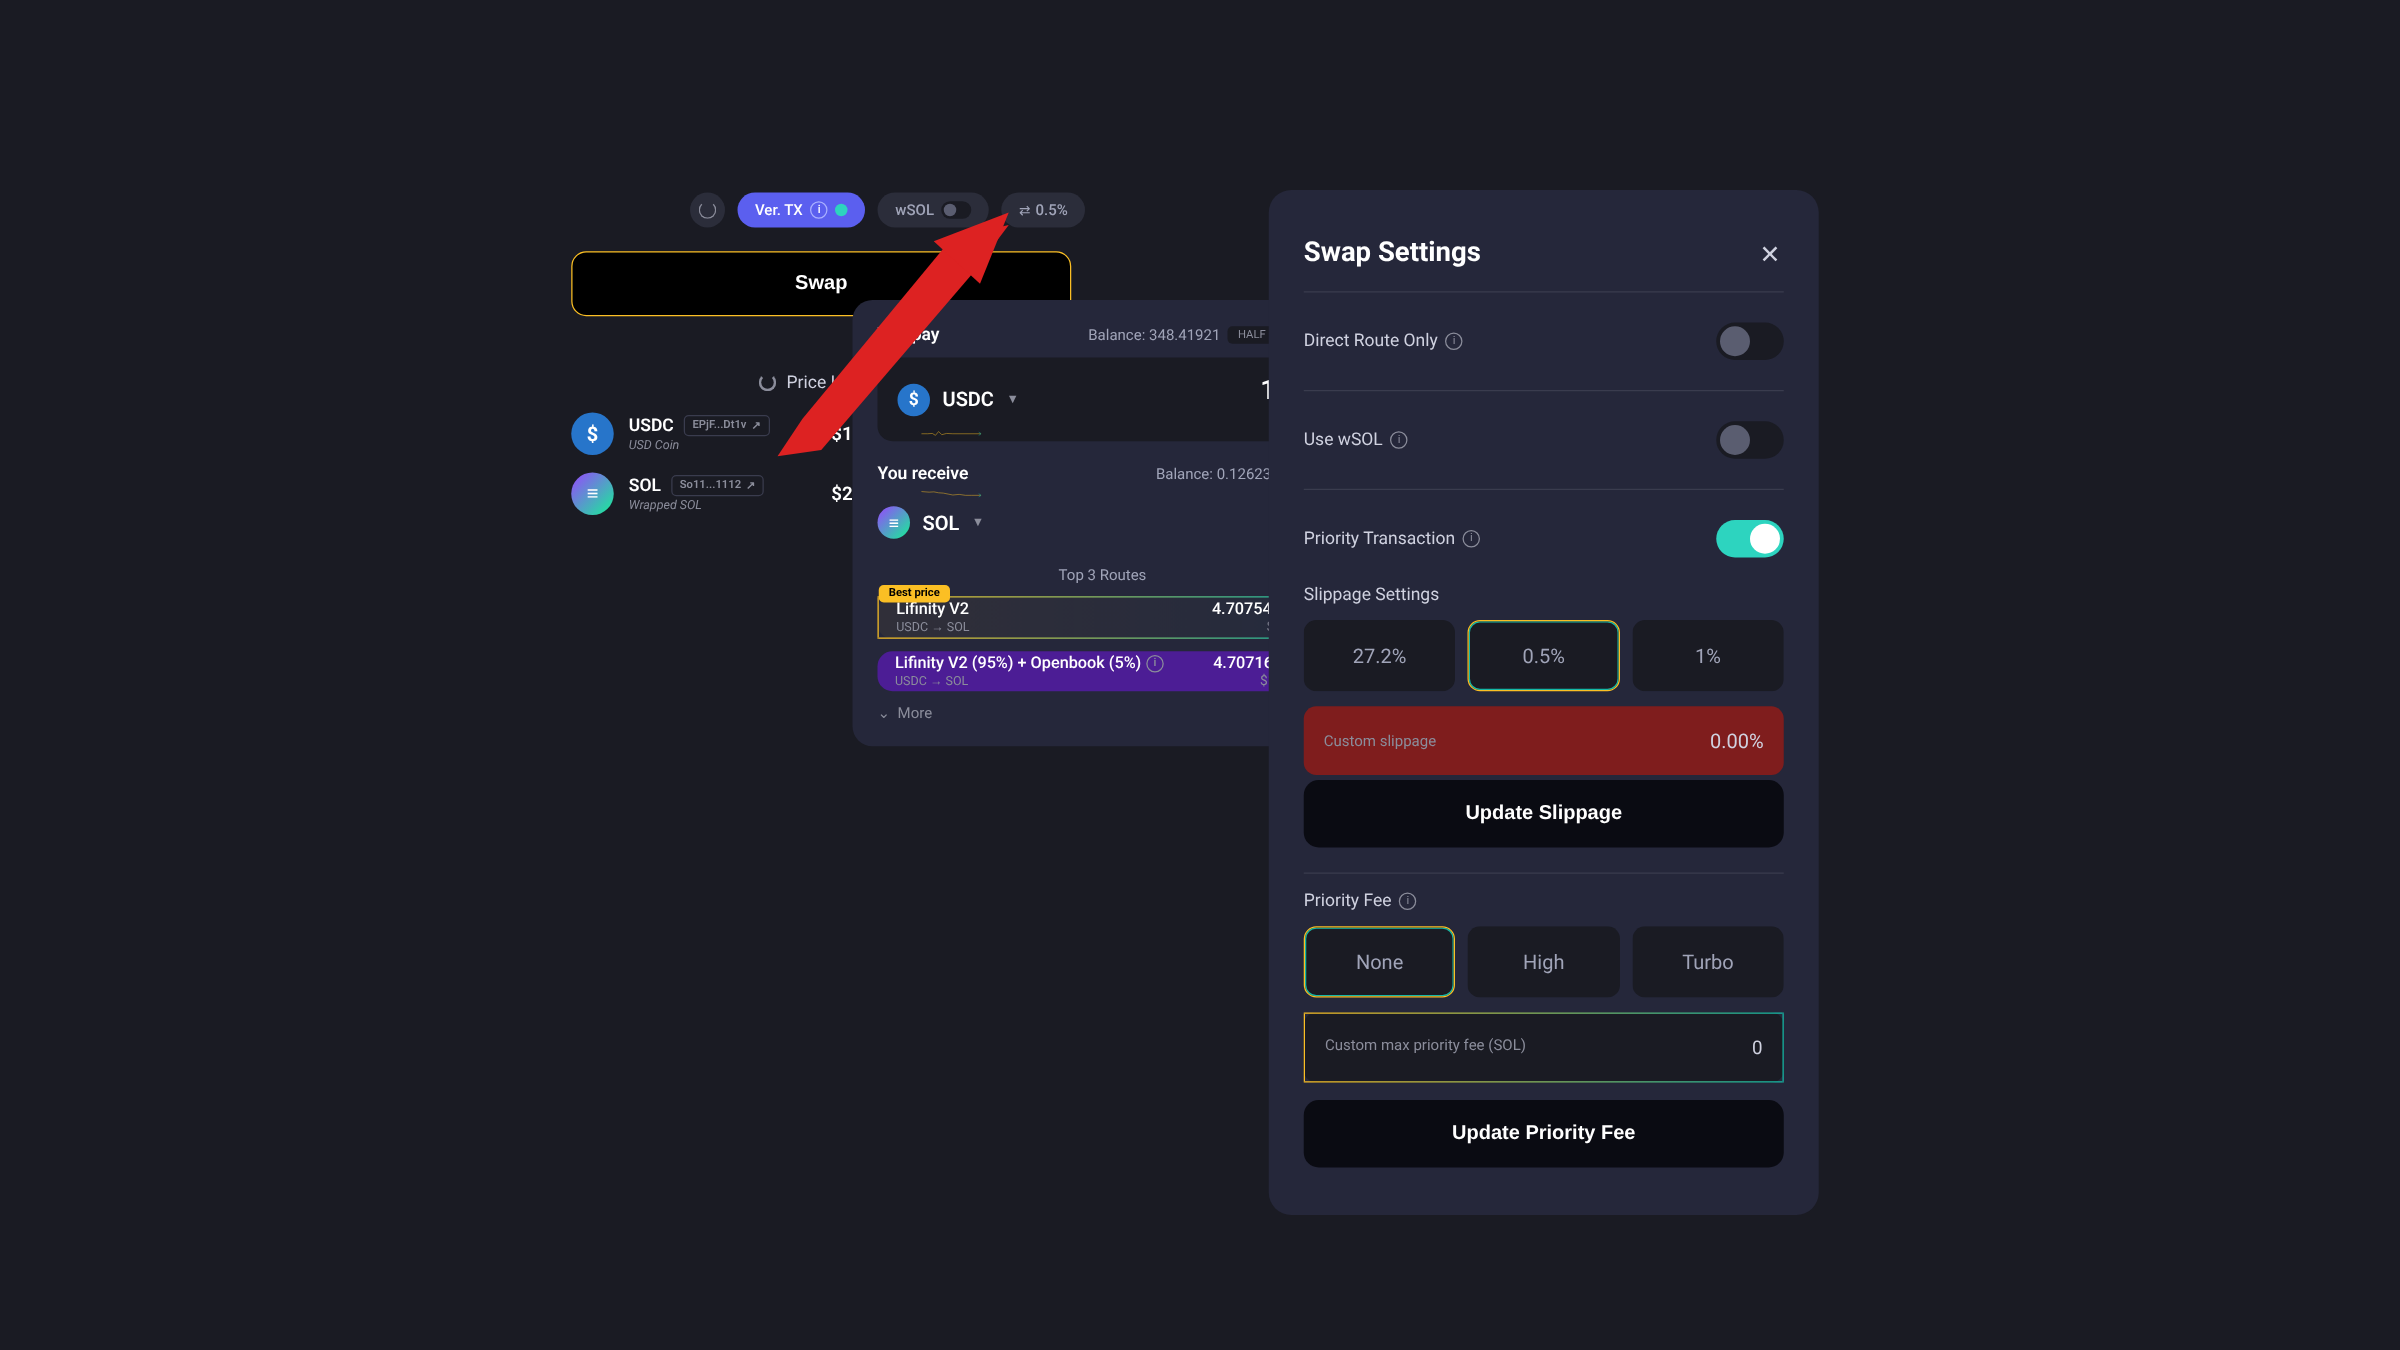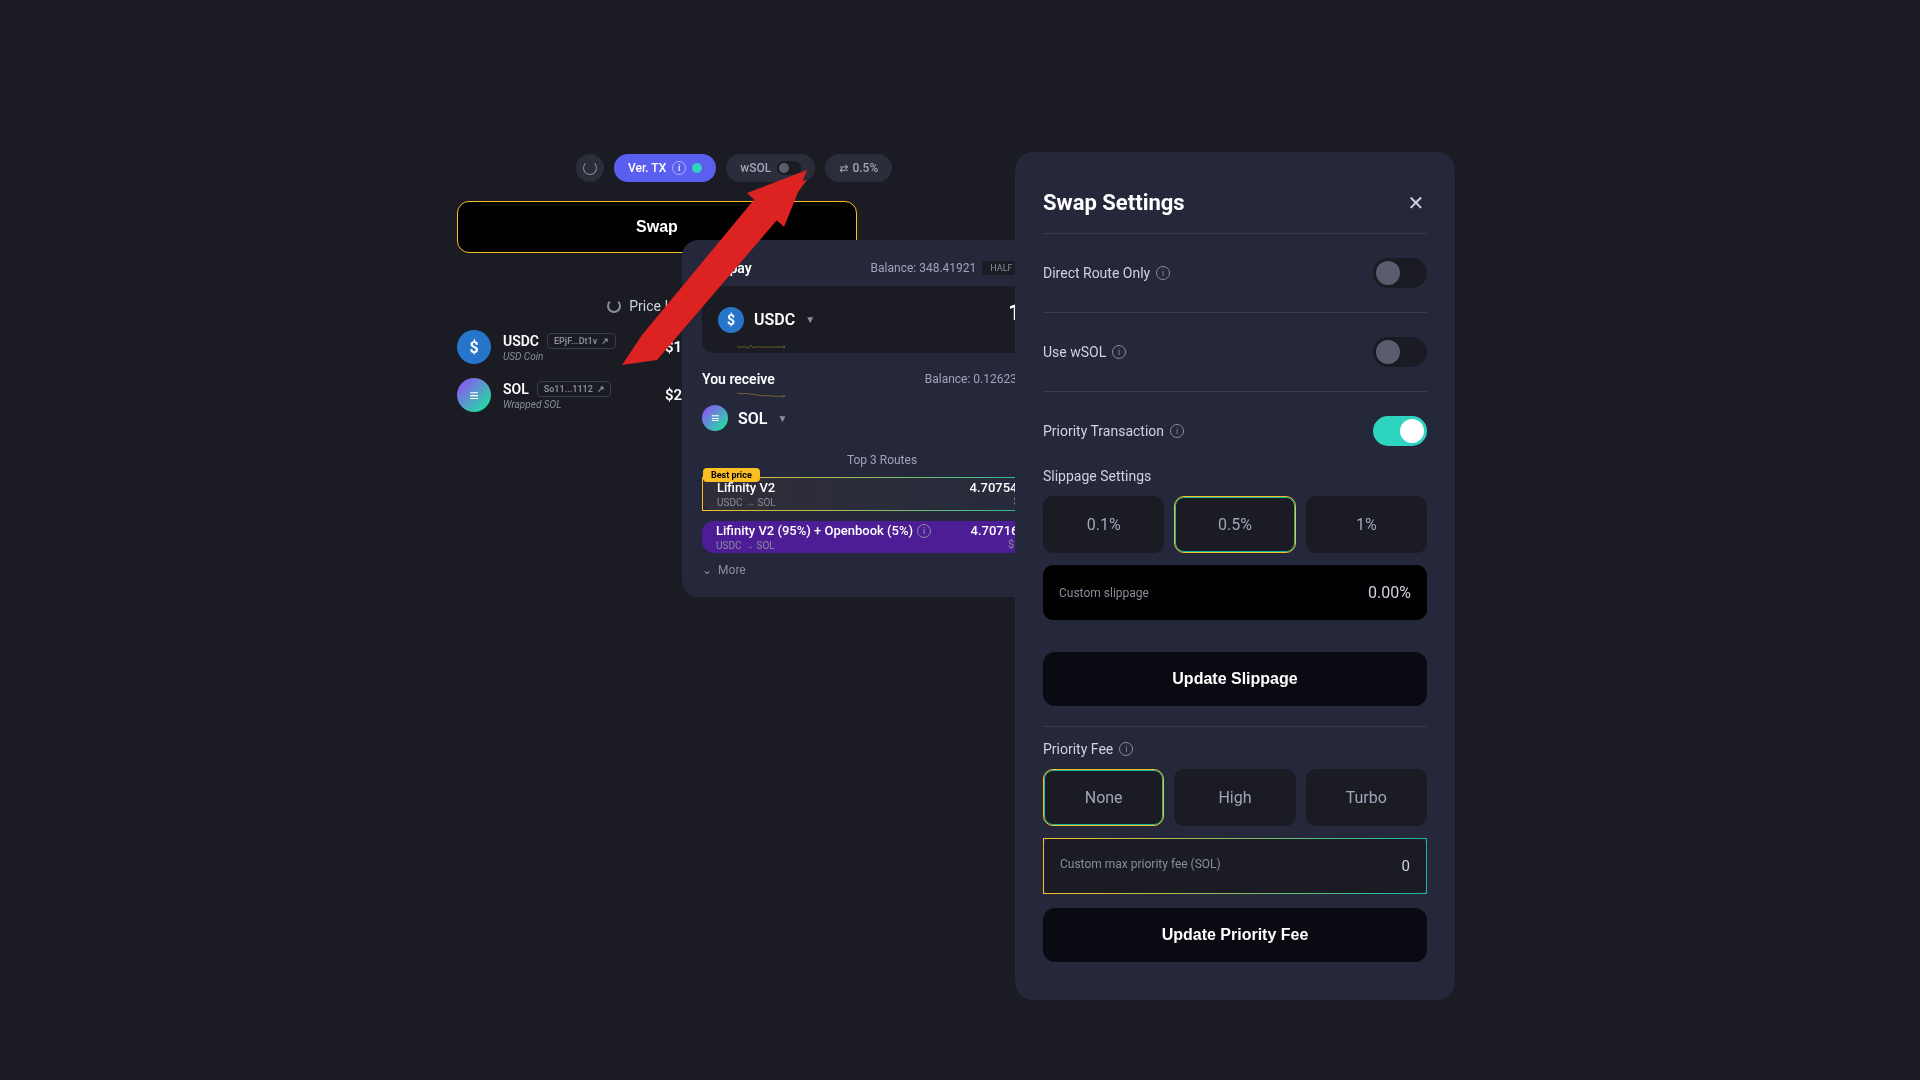--- a/index.html
+++ b/index.html
@@ -1,18 +1,18 @@
 <!DOCTYPE html>
 <html><head>
 <meta charset="utf-8">
 <style>
 * { margin:0; padding:0; box-sizing:border-box; }
 body { background:#1a1b23; font-family:-apple-system,BlinkMacSystemFont,'Segoe UI',Roboto,sans-serif; color:#fff; width:1920px; height:1080px; overflow:hidden; display:flex; align-items:center; justify-content:center; }
 .viewport { width:1456px; height:820px; position:relative; }
-.topbar { position:absolute; top:24px; left:344px; display:flex; gap:10px; align-items:flex-start; z-index:5; }
+.topbar { position:absolute; top:24px; left:320px; display:flex; gap:10px; align-items:flex-start; z-index:5; }
 .tb-refresh { width:28px; height:28px; border-radius:50%; background:#2b2d3a; display:flex; align-items:center; justify-content:center; cursor:pointer; }
 .tb-refresh::before { content:''; width:12px; height:12px; border:1.5px solid #8b8d9b; border-top-color:transparent; border-radius:50%; }
 .tb-pill { height:28px; padding:0 14px; border-radius:14px; display:flex; align-items:center; gap:6px; font-size:12px; font-weight:500; }
 .tb-vertx { background:#5b5fef; color:#fff; }
 .tb-vertx .info { width:14px; height:14px; border-radius:50%; border:1.3px solid #aab0ff; display:inline-flex; align-items:center; justify-content:center; font-size:9px; }
 .tb-vertx .dot { width:10px; height:10px; border-radius:50%; background:#2dd4bf; }
 .tb-wsol { background:#2b2d3a; color:#a0a4b8; }
 .tb-wsol .tog { width:24px; height:14px; border-radius:7px; background:#1a1b23; position:relative; }
 .tb-wsol .tog::after { content:''; position:absolute; left:2px; top:2px; width:10px; height:10px; border-radius:50%; background:#5a5d70; }
 .tb-slip { background:#2b2d3a; color:#a0a4b8; display:flex; gap:4px; }
@@ -83,21 +83,21 @@
 .sp-opt-l { font-size:14px; color:#d0d2e0; display:flex; align-items:center; gap:6px; }
 .info-c { width:14px; height:14px; border-radius:50%; border:1.3px solid #8b8d9b; display:inline-flex; align-items:center; justify-content:center; font-size:9px; color:#8b8d9b; }
 .toggle { width:54px; height:30px; background:#1a1b23; border-radius:15px; position:relative; cursor:pointer; }
 .toggle::after { content:''; position:absolute; top:3px; left:3px; width:24px; height:24px; border-radius:50%; background:#5a5d70; transition:.2s; }
 .toggle.on { background:#2dd4bf; }
 .toggle.on::after { left:27px; background:#fff; }
 .sp-subhdr { font-size:14px; color:#d0d2e0; margin:12px 0 12px; }
 .slip-opts { display:flex; gap:10px; margin-bottom:12px; }
 .slip-opt { flex:1; padding:18px 0; text-align:center; background:#1a1b23; border-radius:10px; font-size:16px; color:#a0a4b8; cursor:pointer; border:1px solid transparent; }
 .slip-opt.sel { border:1px solid #fbbf24; box-shadow:0 0 0 1px #14b8a6 inset; }
-.custom-slip { background:#000000; border-radius:10px; padding:18px 16px; display:flex; justify-content:space-between; align-items:center; margin-bottom:32px; }
+.custom-slip { background:#7f1d1d; border-radius:10px; padding:18px 16px; display:flex; justify-content:space-between; align-items:center; margin-bottom:4px; }
 .cs-lbl { font-size:12px; color:#8b8d9b; }
 .cs-val { font-size:16px; color:#d0d2e0; }
 .big-btn { width:100%; padding:18px; background:#0a0b12; border:none; border-radius:12px; color:#fff; font-size:16px; font-weight:600; cursor:pointer; }
 .custom-fee { background:#1a1b23; border:1px solid; border-image:linear-gradient(90deg,#fbbf24,#14b8a6) 1; border-radius:10px; padding:18px 16px; display:flex; justify-content:space-between; margin-bottom:14px; }
 .cf-lbl { font-size:12px; color:#8b8d9b; }
 .cf-val { font-size:15px; color:#d0d2e0; }
 
 .red-arrow { position:absolute; top:35px; left:380px; width:200px; height:210px; z-index:10; pointer-events:none; }
 </style>
 </head>
@@ -271,21 +271,21 @@
     <div class="sp-opt">
       <div class="sp-opt-l">
           <span>Priority Transaction</span>
           <span class="info-c">i</span>
         </div>
       <div class="toggle on"></div>
     </div>
 
     <div class="sp-subhdr">Slippage Settings</div>
     <div class="slip-opts">
-      <div class="slip-opt">0.1%</div>
+      <div class="slip-opt">27.2%</div>
       <div class="slip-opt sel">0.5%</div>
       <div class="slip-opt">1%</div>
     </div>
     <div class="custom-slip">
       <span class="cs-lbl">Custom slippage</span>
       <span class="cs-val">0.00%</span>
     </div>
     <button class="big-btn">Update Slippage</button>
 
     <hr class="sp-divider" style="margin-top:20px">

